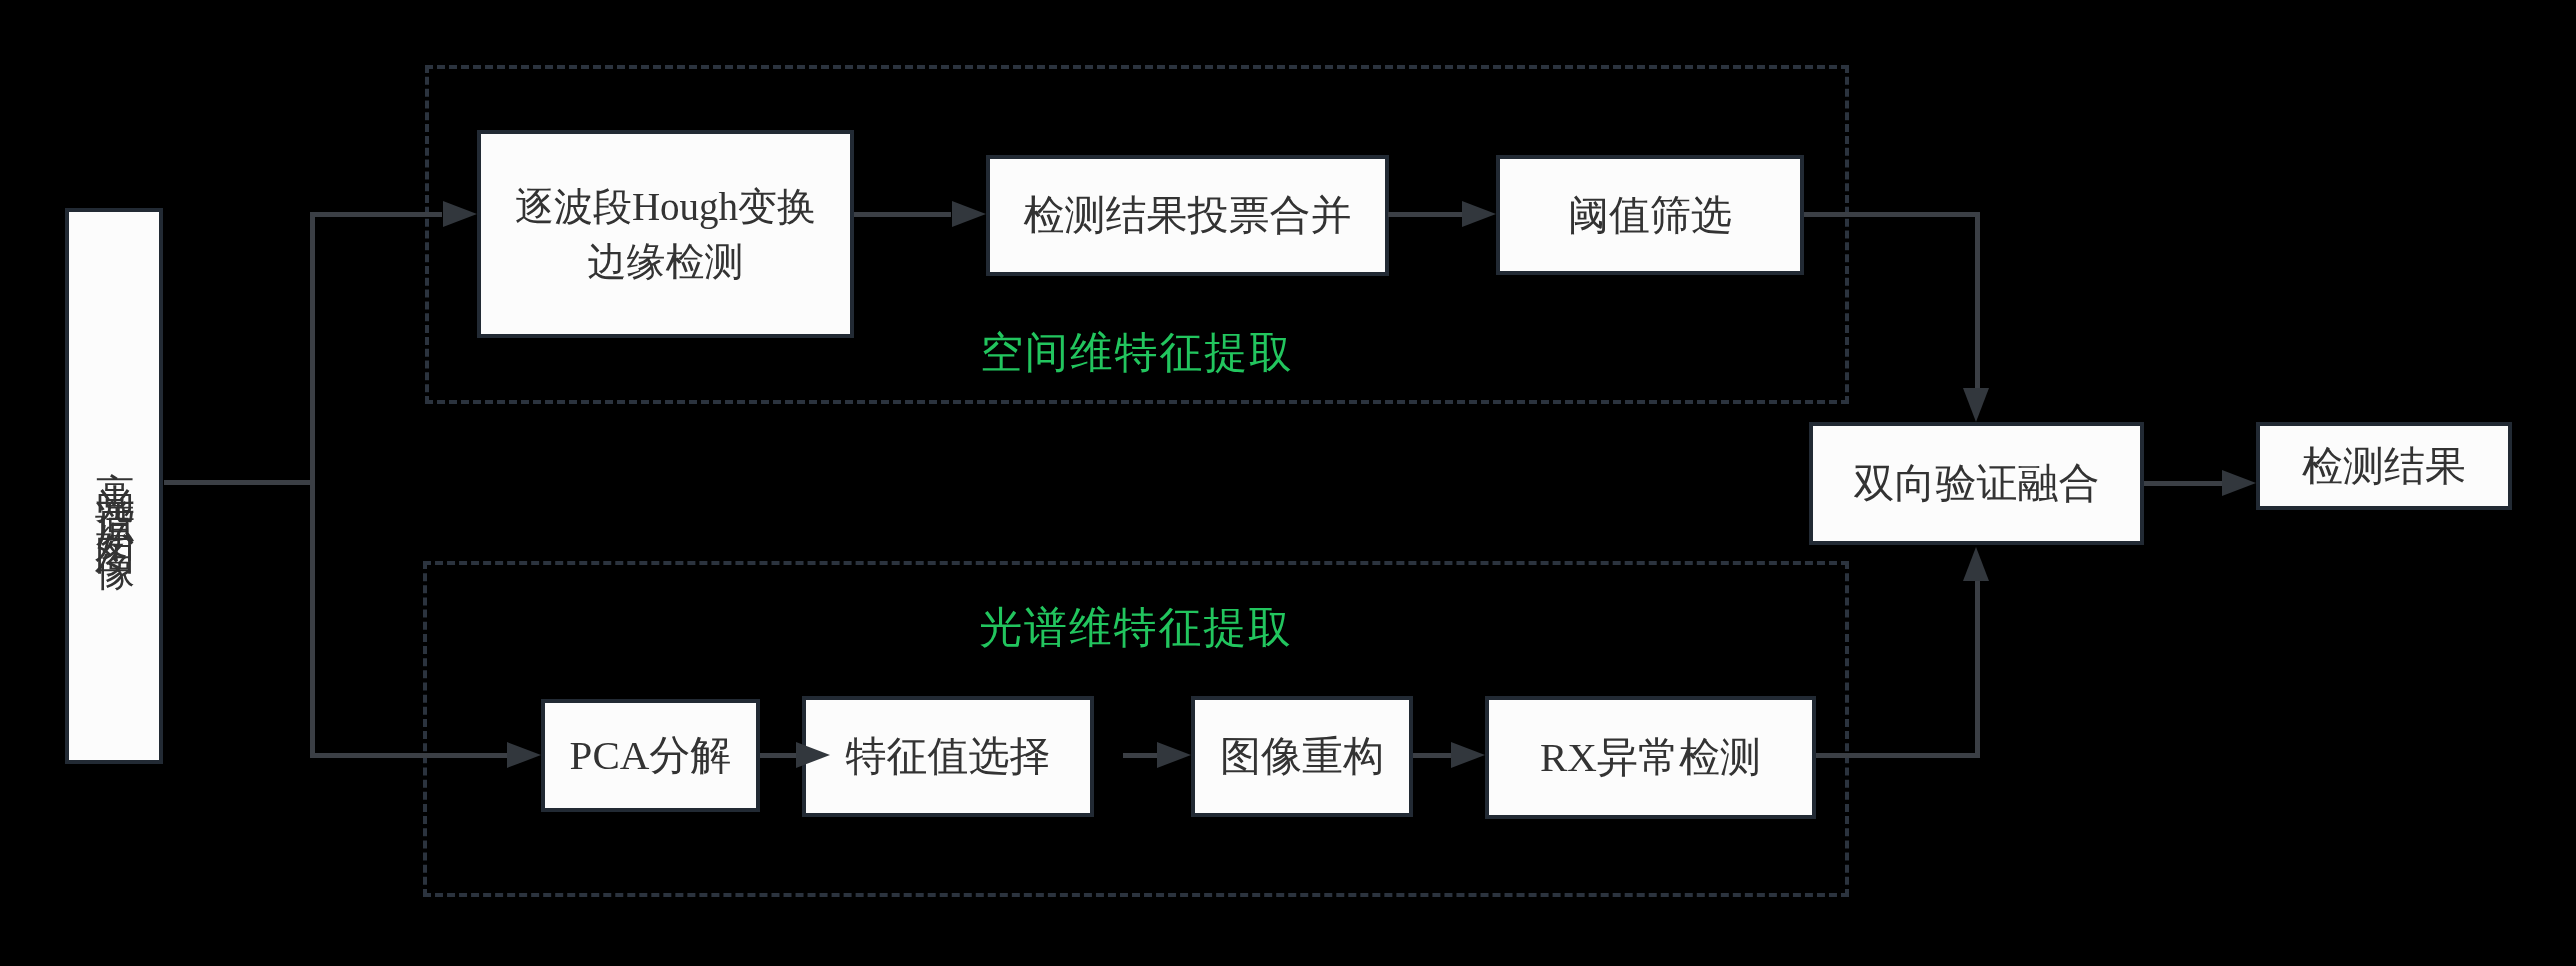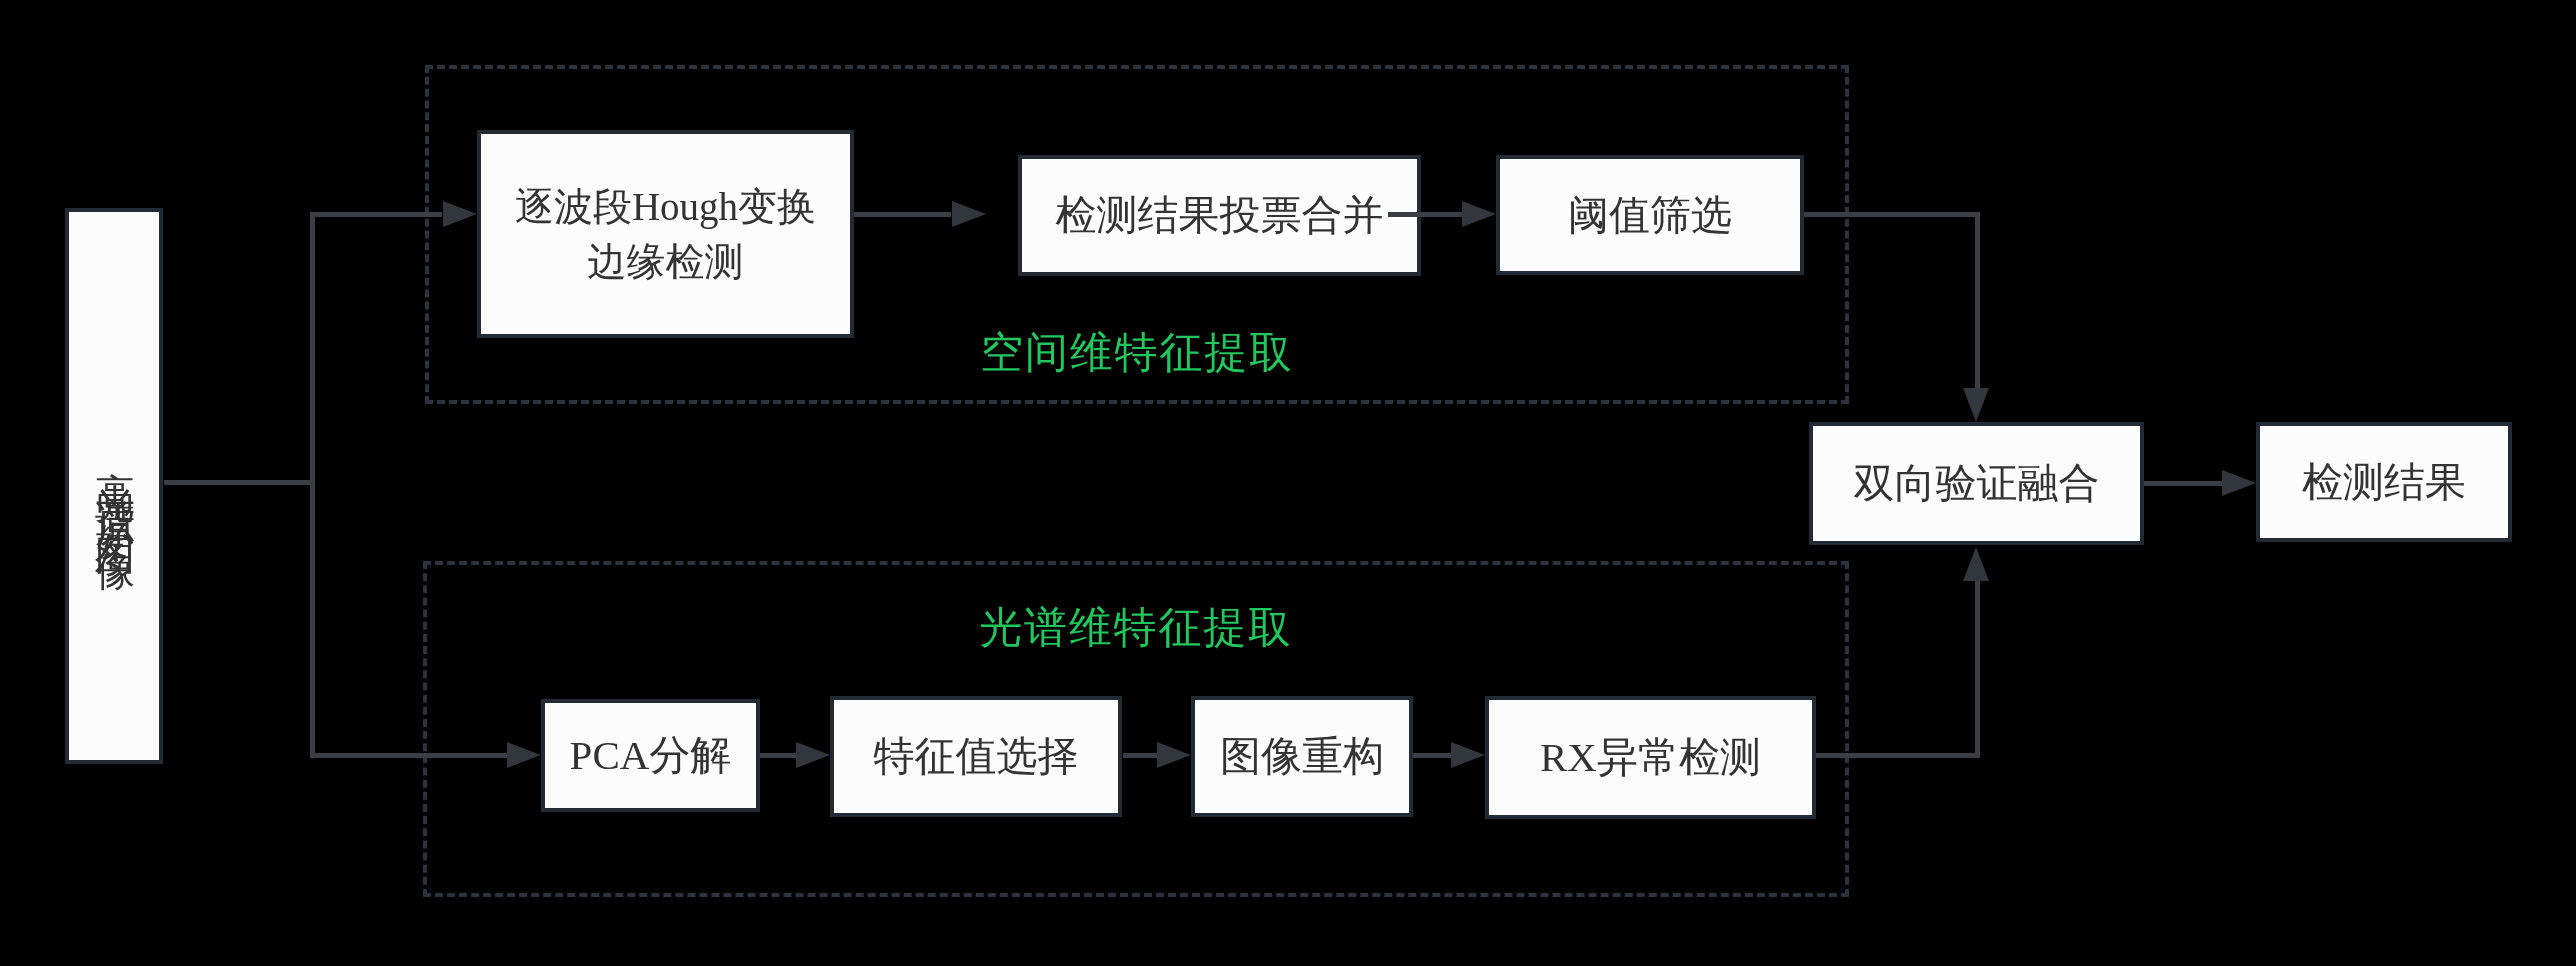--- a/index.html
+++ b/index.html
@@ -86,49 +86,49 @@
 
   <div class="node" style="left:65px; top:208px; width:98px; height:556px;">
     <div class="vtext">高光谱原始图像</div>
   </div>
 
   <div class="node hough-font" style="left:477px; top:112px; width:377px; height:208px;">
     <div>逐波段Hough变换</div>
     <div>边缘检测</div>
   </div>
 
-  <div class="node" style="left:986px; top:155px; width:403px; height:121px;margin-left:32px;">
+  <div class="node" style="left:986px; top:155px; width:403px; height:121px;">
     <div>检测结果投票合并</div>
   </div>
 
   <div class="node" style="left:1496px; top:155px; width:308px; height:120px;">
     <div>阈值筛选</div>
   </div>
 
   <div class="node" style="left:541px; top:699px; width:219px; height:113px;">
     <div>PCA分解</div>
   </div>
 
-  <div class="node" style="left:830px; top:696px; width:292px; height:121px;">
+  <div class="node" style="left:802px; top:696px; width:292px; height:121px;">
     <div>特征值选择</div>
   </div>
 
   <div class="node" style="left:1191px; top:696px; width:222px; height:121px;">
     <div>图像重构</div>
   </div>
 
   <div class="node" style="left:1485px; top:696px; width:331px; height:123px;">
     <div>RX异常检测</div>
   </div>
 
   <div class="node" style="left:1809px; top:422px; width:335px; height:123px;">
     <div>双向验证融合</div>
   </div>
 
-  <div class="node" style="left:2256px; top:422px; width:256px; height:120px;">
+  <div class="node" style="left:2256px; top:422px; width:256px; height:88px;">
     <div>检测结果</div>
   </div>
 
   <div class="line" style="left:164px; top:480px; width:149px; height:4.5px;"></div>
   <div class="line" style="left:310px; top:212px; width:4.5px; height:546px;"></div>
 
   <div class="line" style="left:310px; top:212px; width:132px; height:4.5px;"></div>
   <div class="head r" style="left:443px; top:201px;"></div>
 
   <div class="line" style="left:310px; top:753px; width:197px; height:4.5px;"></div>

